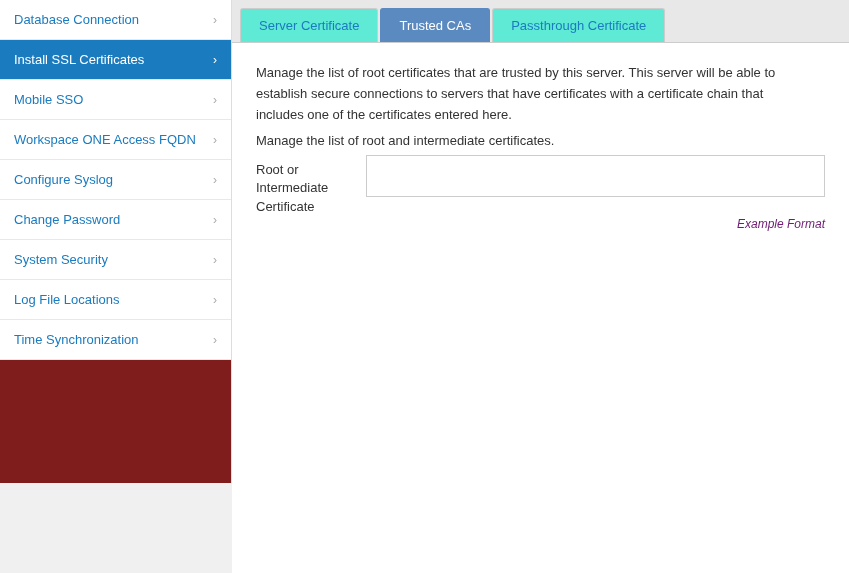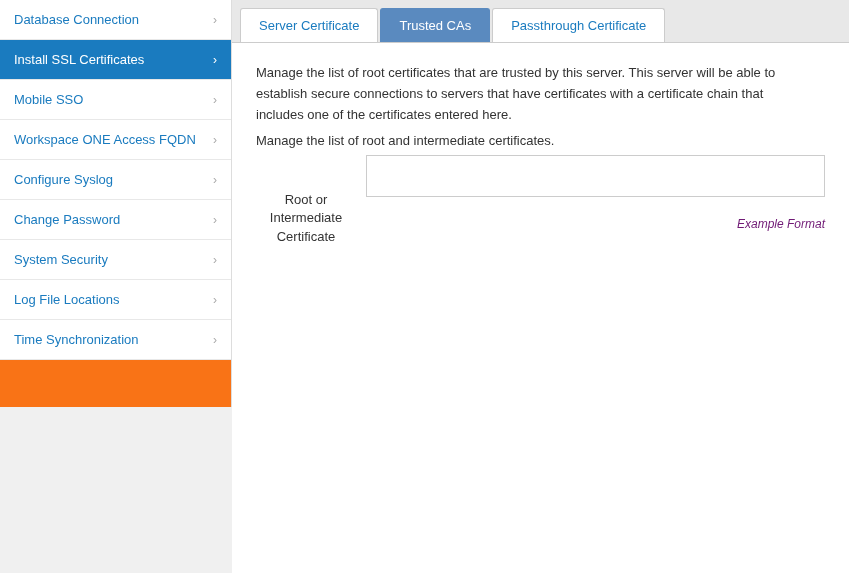--- a/index.html
+++ b/index.html
@@ -10,23 +10,23 @@
       width: 849px;
       height: 573px;
       overflow: hidden;
       display: flex;
     }
 
     
     .sidebar {
       width: 232px;
       min-width: 232px;
-      background: #f97316;
+      background: #7f1d1d;
       border-right: 1px solid #ddd;
-      height: 407px;
+      height: 483px;
       overflow-y: auto;
     }
 
     .sidebar-item {
       display: flex;
       align-items: center;
       justify-content: space-between;
       padding: 12px 14px;
       border-bottom: 1px solid #e8e8e8;
       cursor: pointer;
@@ -71,21 +71,21 @@
       background: #e8e8e8;
       border-bottom: 1px solid #ccc;
       padding-top: 8px;
       padding-left: 8px;
       gap: 2px;
     }
 
     .tab {
       padding: 9px 18px;
       cursor: pointer;
-      background: #ffffff;
+      background: #5eead4;
       border: 1px solid #ccc;
       border-bottom: none;
       color: #1a7bbf;
       font-size: 13px;
       border-radius: 3px 3px 0 0;
     }
 
     .tab.active {
       background: #5a8abf;
       color: #fff;
@@ -117,27 +117,26 @@
       max-width: 520px;
     }
 
     .cert-field-row {
       display: flex;
       align-items: flex-start;
       gap: 10px;
     }
 
     .cert-field-label {
-      text-align: center;
+      text-align: left;
       min-width: 100px;
       padding-top: 6px;
       color: #333;
       font-size: 13px;
       line-height: 1.4;
-      margin-top: 30px;
     }
 
     .cert-textarea {
       flex: 1;
       height: 240px;
       border: 1px solid #ccc;
       resize: none;
       font-family: monospace;
       font-size: 12px;
       padding: 6px;

